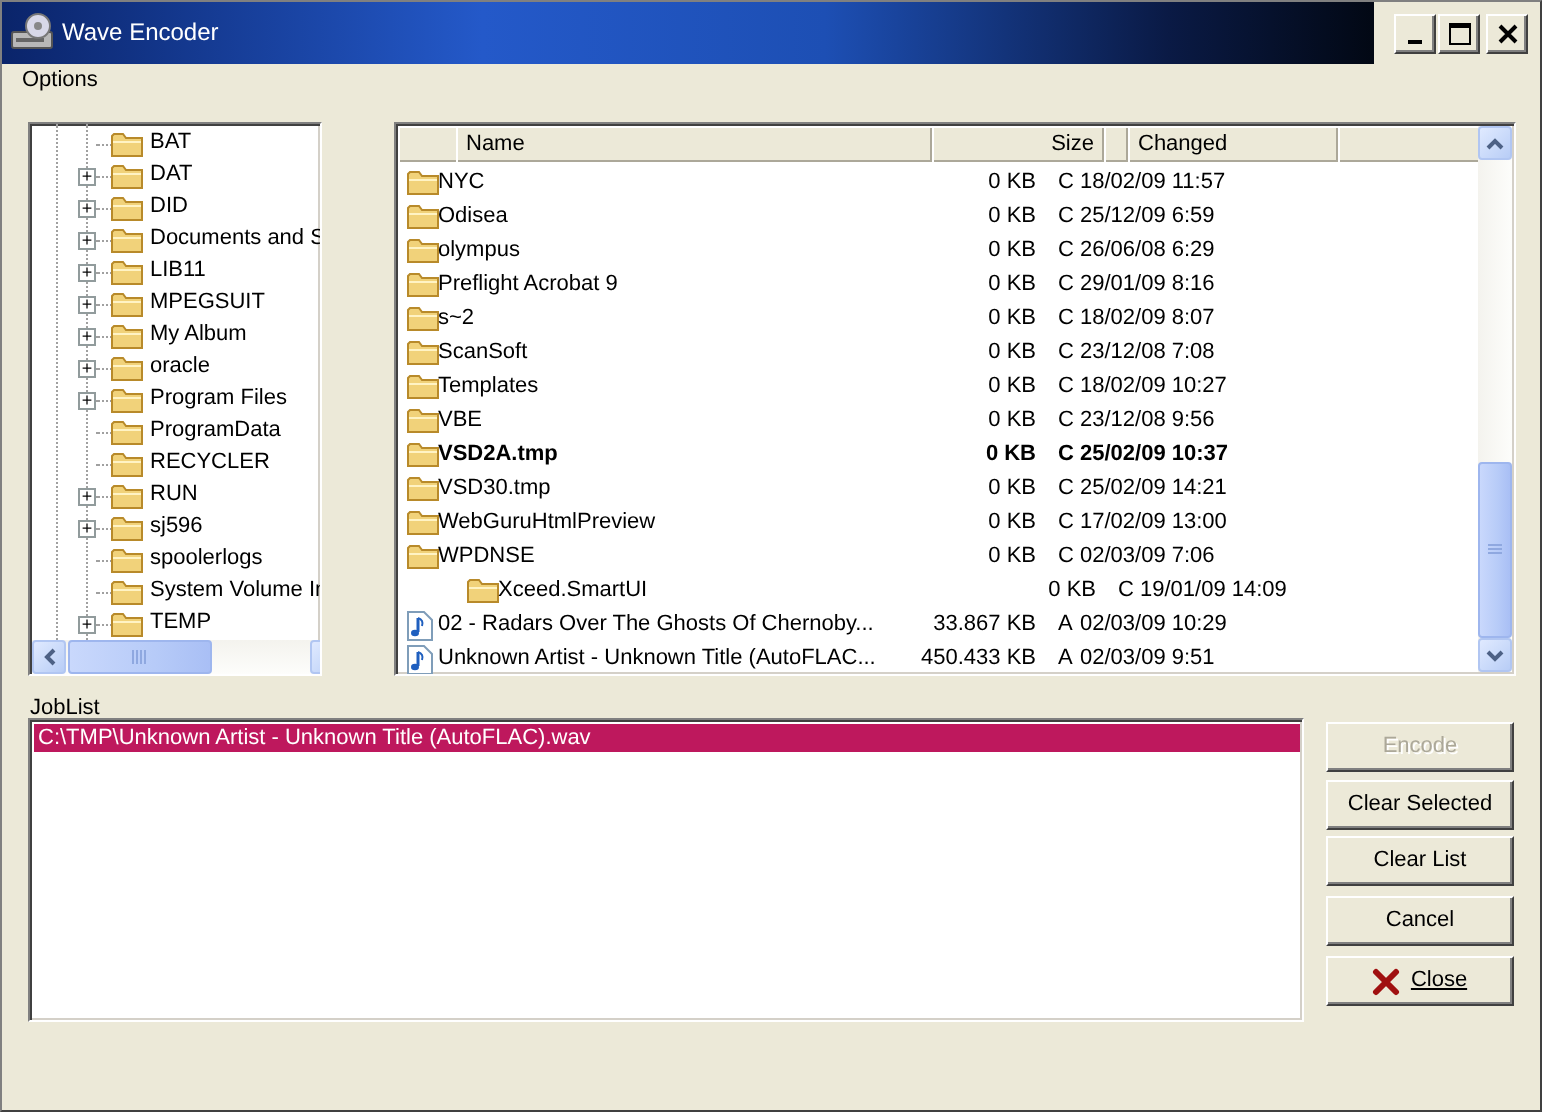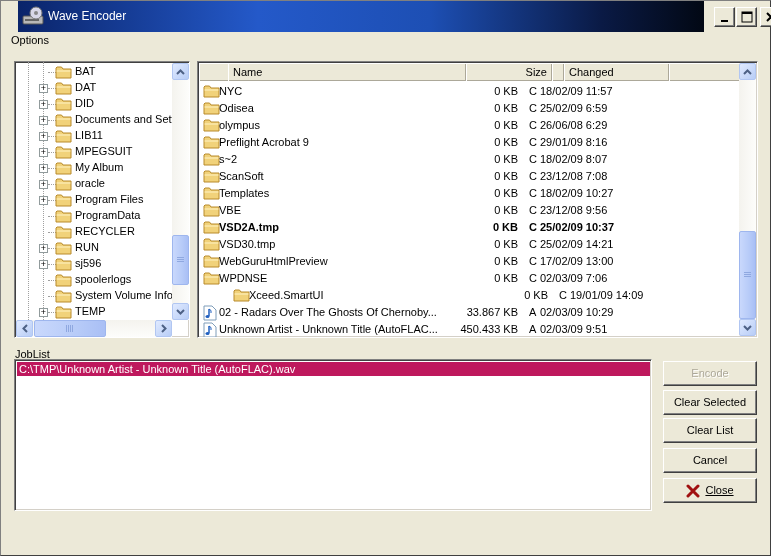--- a/index.html
+++ b/index.html
@@ -1,34 +1,34 @@
 <!DOCTYPE html>
 <html><head>
 <meta charset="utf-8">
 <style>
 * { box-sizing: border-box; margin: 0; padding: 0; }
 html, body { width: 771px; height: 556px; overflow: hidden; background: #ece9d8; }
 body { font-family: "Liberation Sans", sans-serif; font-size: 11px; color: #000; position: relative; }
 
 .window { position: absolute; left: 0; top: 0; width: 771px; height: 556px; background: #ece9d8; border: 1px solid #808080; border-right-color: #404040; border-bottom-color: #404040; }
-.titlebar { position: absolute; left: 17px; top: 0; width: 686px; height: 31px; background: linear-gradient(90deg, #0a246a 0%, #2459c9 35%, #1d4fb4 60%, #0a1a45 85%, #020814 100%); }
+.titlebar { position: absolute; left: 0; top: 0; width: 686px; height: 31px; background: linear-gradient(90deg, #0a246a 0%, #2459c9 35%, #1d4fb4 60%, #0a1a45 85%, #020814 100%); }
 .app-icon { position: absolute; left: 4px; top: 5px; width: 24px; height: 20px; }
 .title-text { position: absolute; left: 30px; top: 8px; color: #fff; font-size: 12px; }
 .tb-btn { position: absolute; top: 6px; width: 21px; height: 20px; background: #ece9d8; border: 1px solid; border-color: #fff #404040 #404040 #fff; box-shadow: inset -1px -1px 0 #808080; display: flex; align-items: center; justify-content: center; }
 .tb-min { left: 696px; }
 .tb-max { left: 718px; }
 .tb-close { left: 742px; }
 
 .menubar { position: absolute; left: 0; top: 31px; width: 769px; height: 18px; }
 .menu-item { position: absolute; left: 10px; top: 2px; font-size: 11px; }
 
 .sunken { background: #fff; border: 1px solid; border-color: #808080 #fff #fff #808080; box-shadow: inset 1px 1px 0 #404040, inset -1px -1px 0 #d4d0c8; }
 
 
-.tree { position: absolute; left: 13px; top: 60px; width: 176px; height: 277px; overflow: hidden; }
+.tree { position: absolute; left: 13px; top: 60px; width: 147px; height: 277px; overflow: hidden; }
 .tree-row { position: absolute; left: 0; height: 16px; width: 160px; }
 .tree-row .expander { position: absolute; left: 24px; top: 4px; width: 9px; height: 9px; border: 1px solid #919b9c; background: #fff; font-size: 9px; line-height: 7px; text-align: center; color: #000; }
 .tree-row .hline { position: absolute; left: 33px; top: 8px; width: 8px; border-top: 1px dotted #a0a0a0; }
 .tree-row .folder { position: absolute; left: 40px; top: 1px; }
 .tree-row .lbl { position: absolute; left: 60px; top: 1px; white-space: nowrap; }
 .tree-vline { position: absolute; left: 28px; top: 0; height: 262px; border-left: 1px dotted #a0a0a0; }
 .tree-vline0 { position: absolute; left: 13px; top: 0; height: 262px; border-left: 1px dotted #a0a0a0; }
 
 
 .sb-v { position: absolute; width: 17px; background: linear-gradient(90deg, #f4f3ee, #fdfdfb); }
@@ -304,21 +304,21 @@
           <span class="changed">18/02/09 11:57</span>
         </div>
         <div class="fl-row" style="top: 38px;">
           <span class="icon"><svg width="17" height="14" viewBox="0 0 17 14">
               <path d="M1 3 L1 13 L16 13 L16 4 L8 4 L6.5 2 L2 2 Z" fill="#f1d27a" stroke="#b88a2a" stroke-width="1"></path>
               <path d="M1.5 6 L15.5 6" stroke="#fff3c4"></path>
             </svg></span>
           <span class="name">Odisea</span>
           <span class="size">0 KB</span>
           <span class="attr">C</span>
-          <span class="changed">25/02/09 6:59</span>
+          <span class="changed">25/12/09 6:59</span>
         </div>
         <div class="fl-row" style="top: 55px;">
           <span class="icon"><svg width="17" height="14" viewBox="0 0 17 14">
               <path d="M1 3 L1 13 L16 13 L16 4 L8 4 L6.5 2 L2 2 Z" fill="#f1d27a" stroke="#b88a2a" stroke-width="1"></path>
               <path d="M1.5 6 L15.5 6" stroke="#fff3c4"></path>
             </svg></span>
           <span class="name">olympus</span>
           <span class="size">0 KB</span>
           <span class="attr">C</span>
           <span class="changed">26/06/08 6:29</span>

